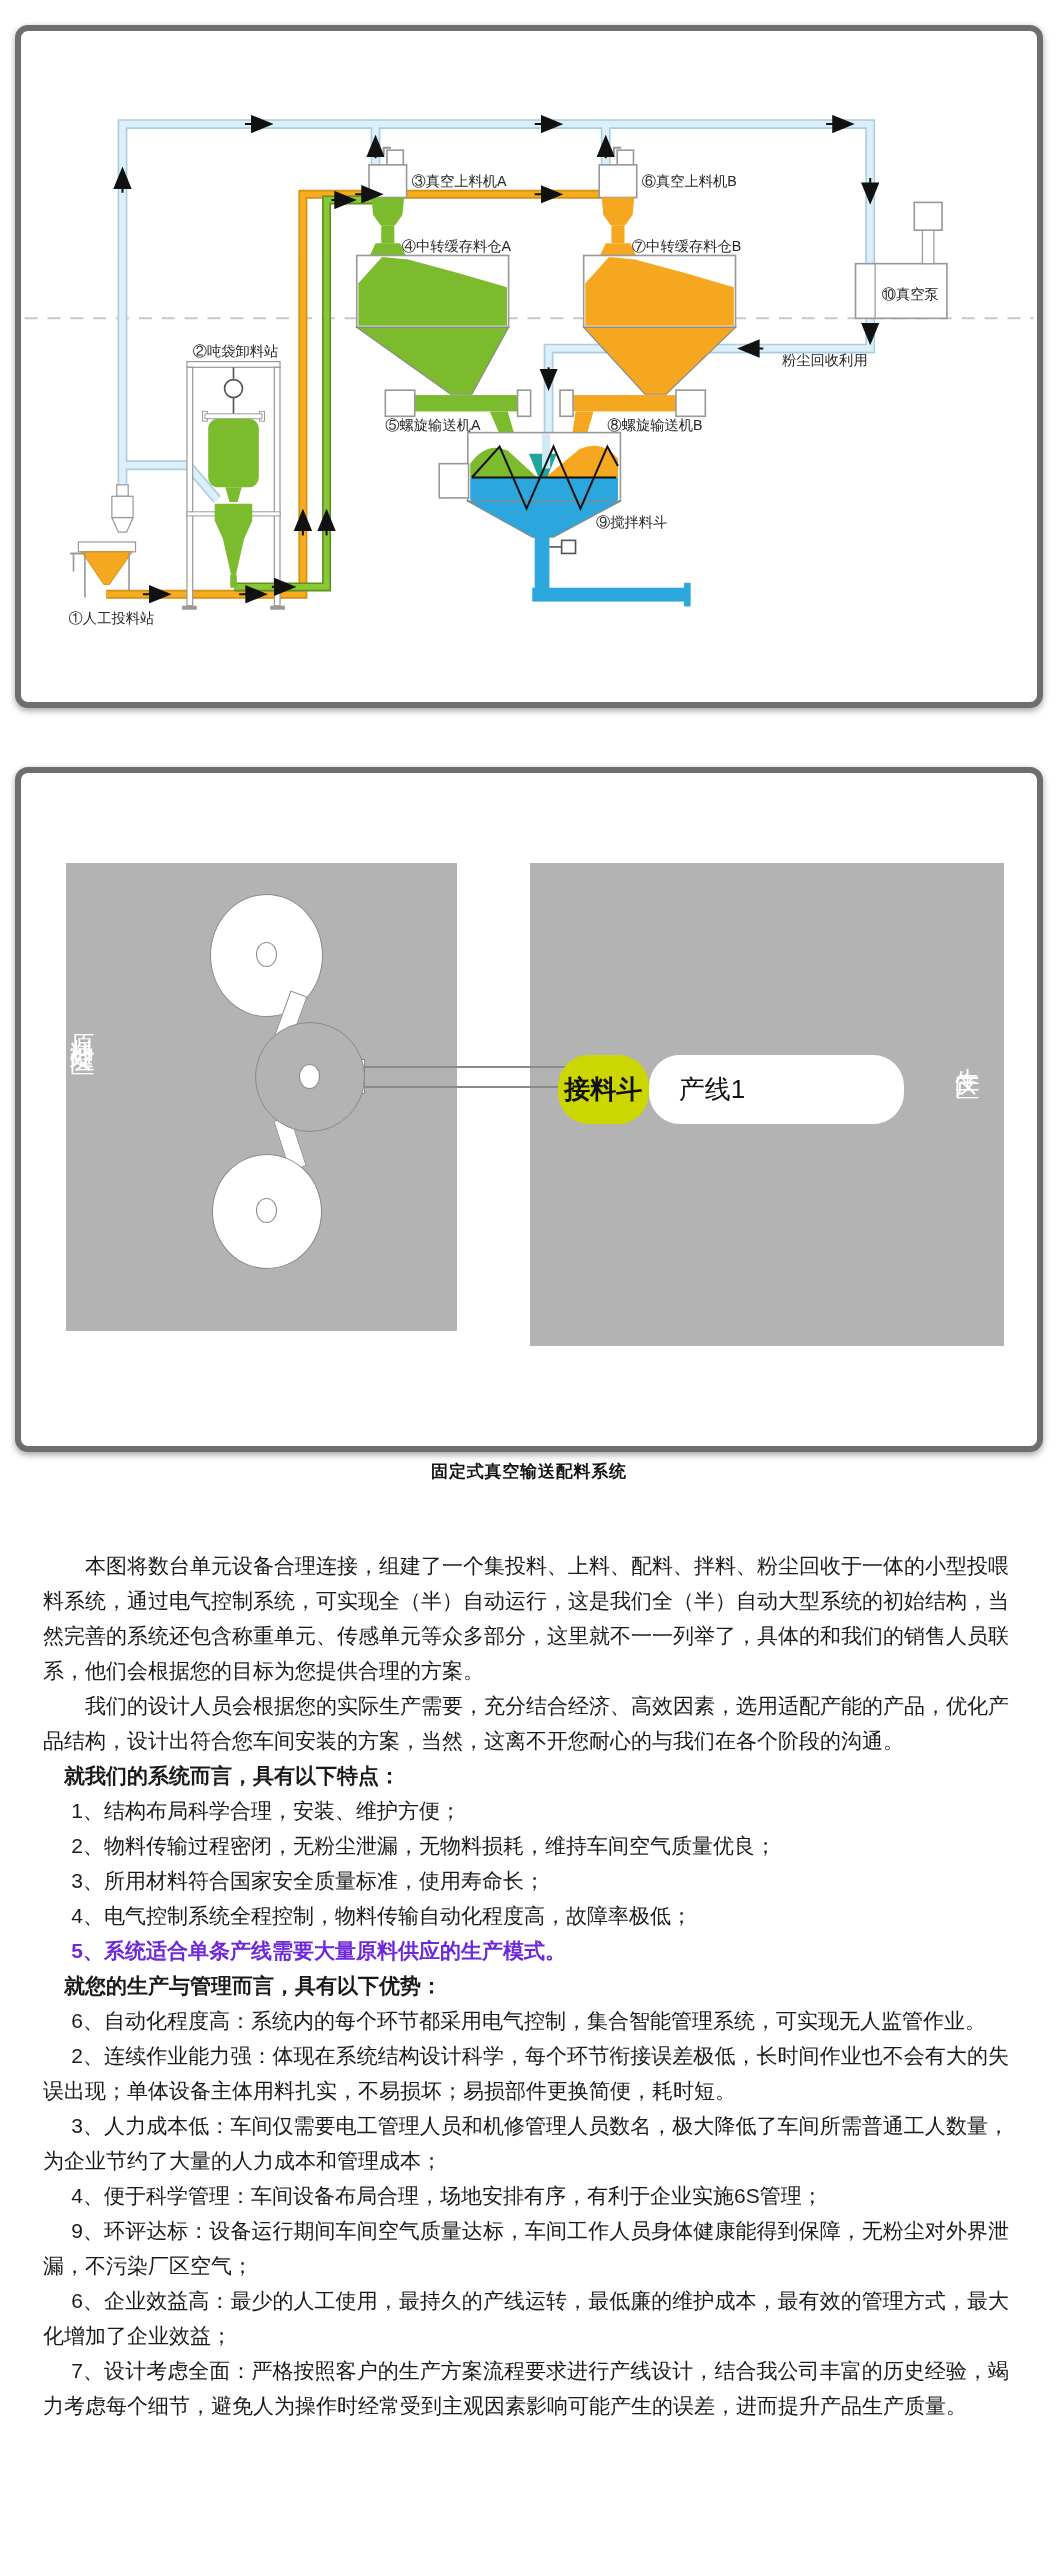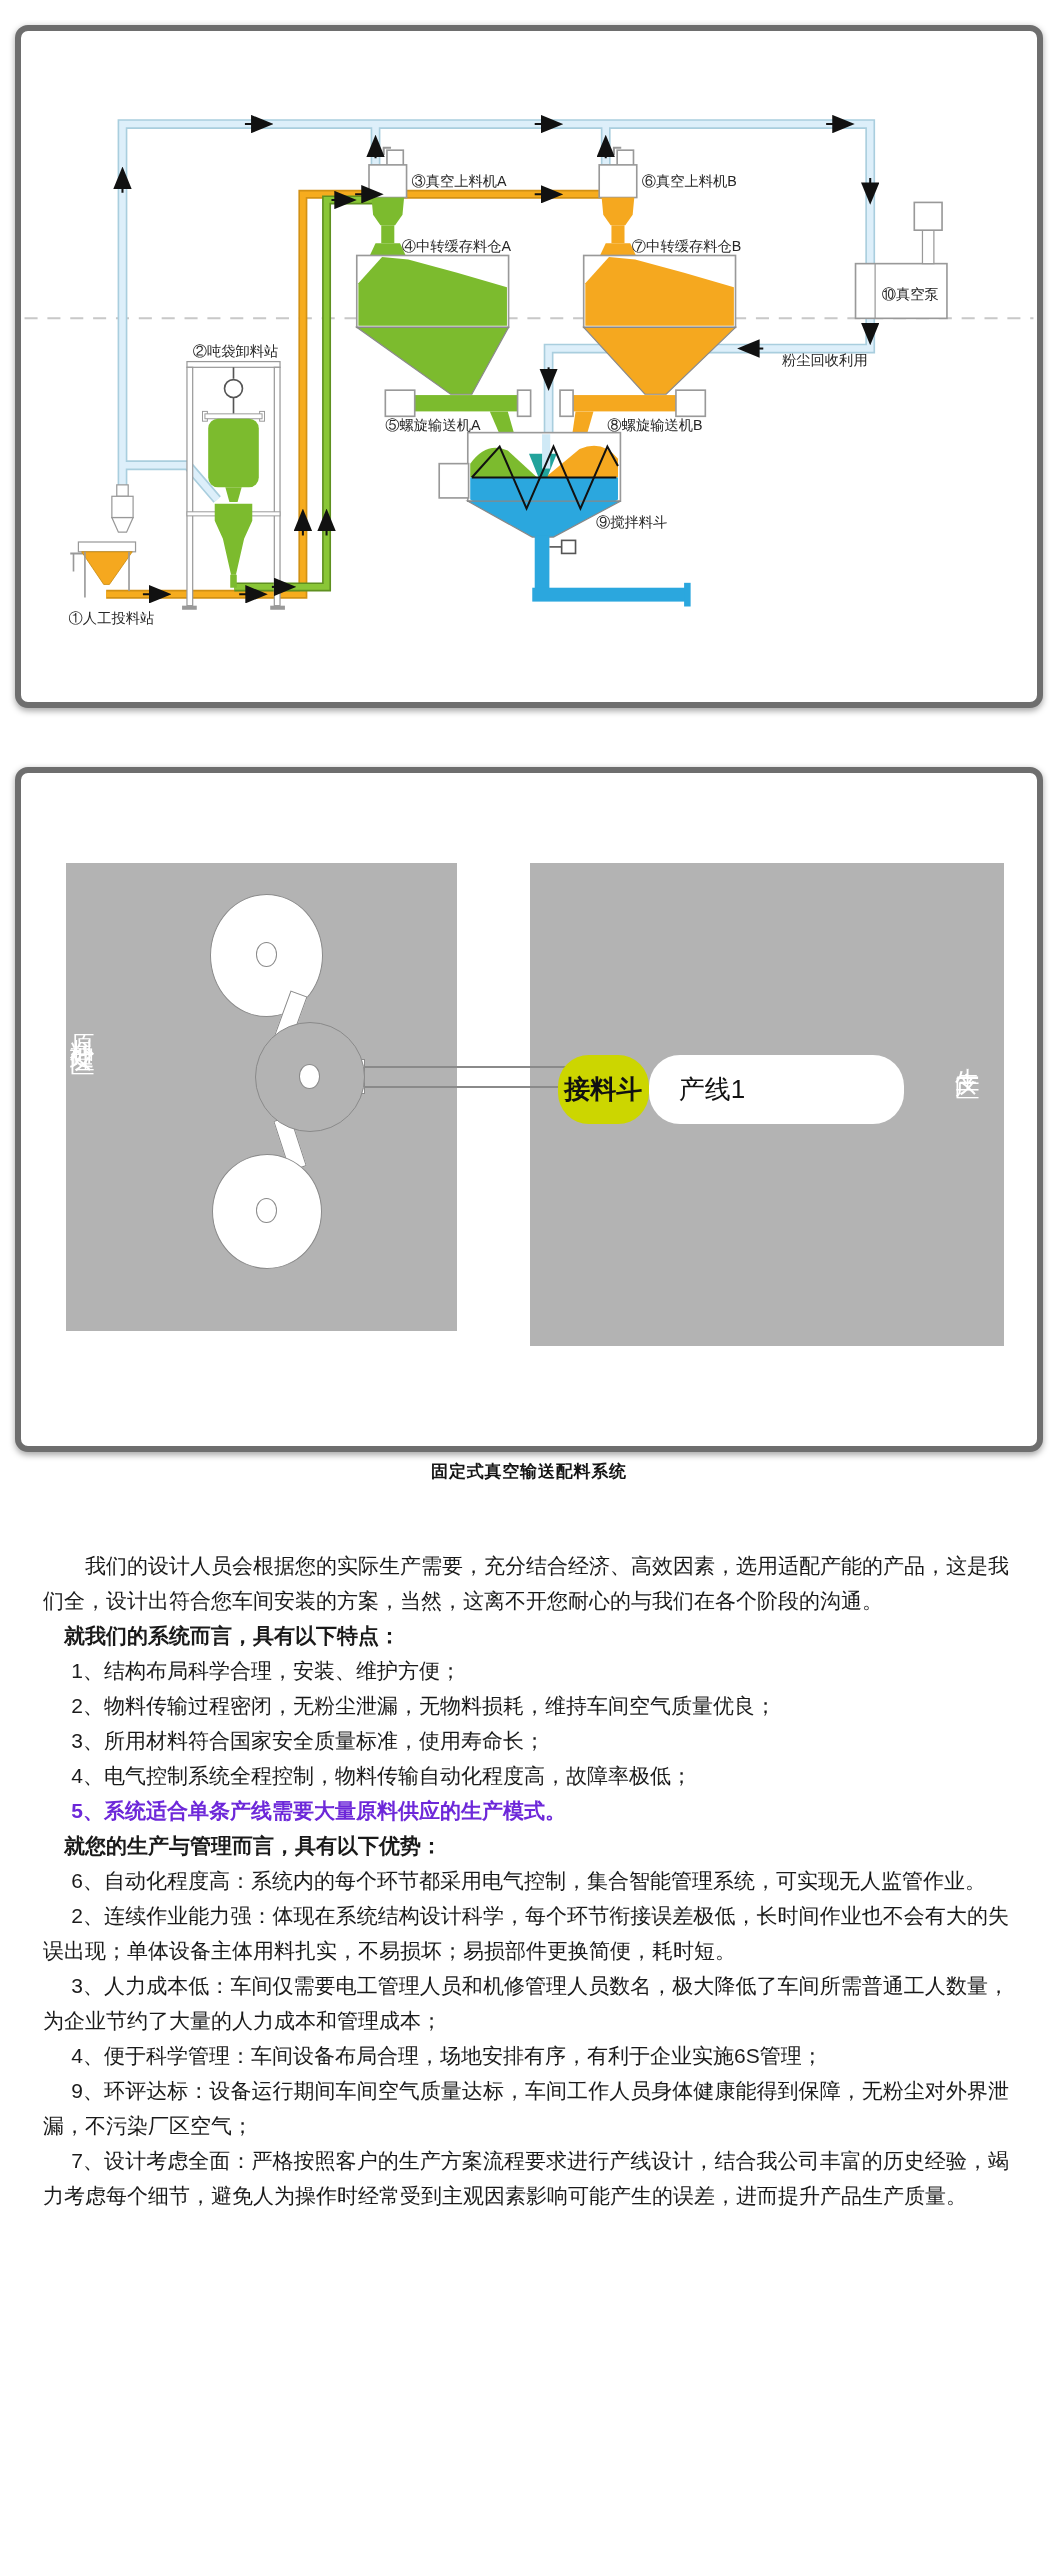--- a/index.html
+++ b/index.html
@@ -216,30 +216,32 @@
   <div class="tagbox" id="receiver-tag">接料斗</div>
   <div class="tagbox" id="line-tag">产线1</div>
 
   <div class="zone-label" id="zone-left-label">原料处理区</div>
   <div class="zone-label" id="zone-right-label">生产区</div>
 </div>
 
 <div id="doc-title">固定式真空输送配料系统</div>
 
 <div id="content">
-  <p class="para">我们的设计人员会根据您的实际生产需要，充分结合经济、高效因素，选用适配产能的产品，这是我们全，设计出符合您车间安装的方案，当然，这离不开您耐心的与我们在各个阶段的沟通。</p>
+  <p class="para">本图将数台单元设备合理连接，组建了一个集投料、上料、配料、拌料、粉尘回收于一体的小型投喂料系统，通过电气控制系统，可实现全（半）自动运行，这是我们全（半）自动大型系统的初始结构，当然完善的系统还包含称重单元、传感单元等众多部分，这里就不一一列举了，具体的和我们的销售人员联系，他们会根据您的目标为您提供合理的方案。</p>
+  <p class="para">我们的设计人员会根据您的实际生产需要，充分结合经济、高效因素，选用适配产能的产品，优化产品结构，设计出符合您车间安装的方案，当然，这离不开您耐心的与我们在各个阶段的沟通。</p>
 
   <p class="heading">就我们的系统而言，具有以下特点：</p>
   <p class="item">1、结构布局科学合理，安装、维护方便；</p>
   <p class="item">2、物料传输过程密闭，无粉尘泄漏，无物料损耗，维持车间空气质量优良；</p>
   <p class="item">3、所用材料符合国家安全质量标准，使用寿命长；</p>
   <p class="item">4、电气控制系统全程控制，物料传输自动化程度高，故障率极低；</p>
   <p class="item-red" id="feature-highlight" style="color: #6d28d9;">5、系统适合单条产线需要大量原料供应的生产模式。</p>
 
   <p class="heading">就您的生产与管理而言，具有以下优势：</p>
   <p class="item">6、自动化程度高：系统内的每个环节都采用电气控制，集合智能管理系统，可实现无人监管作业。</p>
   <p class="item">2、连续作业能力强：体现在系统结构设计科学，每个环节衔接误差极低，长时间作业也不会有大的失误出现；单体设备主体用料扎实，不易损坏；易损部件更换简便，耗时短。</p>
   <p class="item">3、人力成本低：车间仅需要电工管理人员和机修管理人员数名，极大降低了车间所需普通工人数量，为企业节约了大量的人力成本和管理成本；</p>
   <p class="item">4、便于科学管理：车间设备布局合理，场地安排有序，有利于企业实施6S管理；</p>
   <p class="item">9、环评达标：设备运行期间车间空气质量达标，车间工作人员身体健康能得到保障，无粉尘对外界泄漏，不污染厂区空气；</p>
+  <p class="item">6、企业效益高：最少的人工使用，最持久的产线运转，最低廉的维护成本，最有效的管理方式，最大化增加了企业效益；</p>
   <p class="item">7、设计考虑全面：严格按照客户的生产方案流程要求进行产线设计，结合我公司丰富的历史经验，竭力考虑每个细节，避免人为操作时经常受到主观因素影响可能产生的误差，进而提升产品生产质量。</p>
 </div>
 
 
 </body></html>

